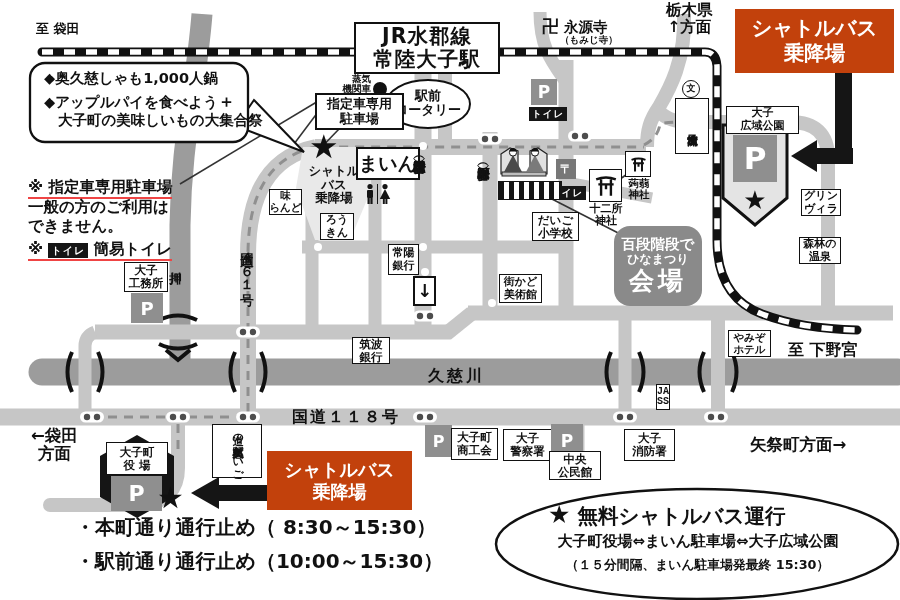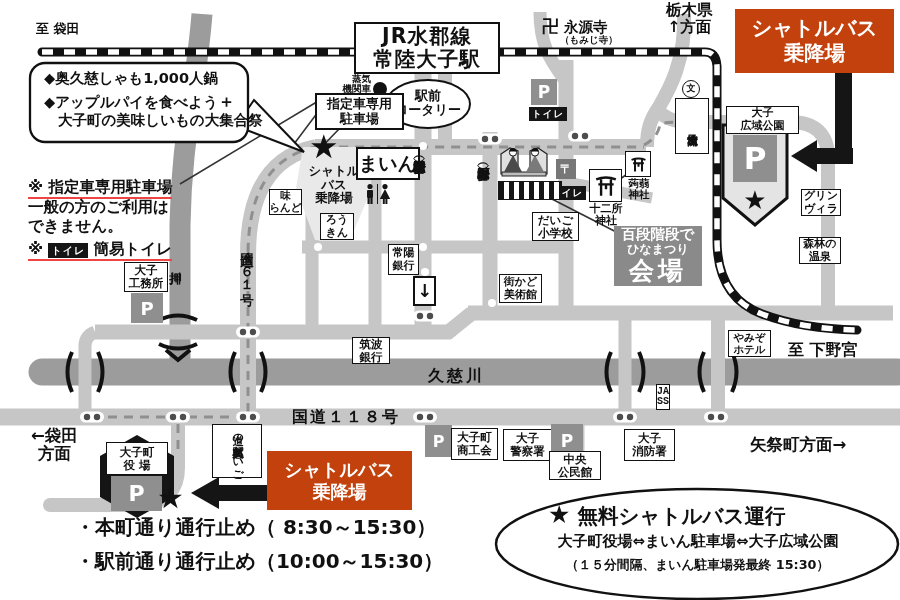--- a/index.html
+++ b/index.html
@@ -289,21 +289,21 @@
     <span style="display:block;">神社</span>
   </div>
   <div class="box" style="left:532px;top:212px;width:47px;height:29px;font-size:11.5px;">
     <span>だいご</span>
       <span>小学校</span>
   </div>
   <div class="box" style="left:499px;top:274px;width:43px;height:29px;font-size:11px;">
     <span>街かど</span>
       <span>美術館</span>
   </div>
-  <div class="bbox" style="left:614px;top:226px;width:88px;height:60px;background:#8a8a8a;border-radius:0;line-height:1.15;">
+  <div class="bbox" style="left:614px;top:226px;width:88px;height:80px;background:#8a8a8a;border-radius:16px;line-height:1.15;">
     <span style="font-size:14.5px;">百段階段で</span>
     <span style="font-size:12px;">ひなまつり</span>
     <span style="font-size:25px;letter-spacing:4px;">会場</span>
   </div>
 
   <div class="lbl" style="left:682px;top:80px;width:16px;height:16px;border:1.5px solid #111;border-radius:50%;background:#fff;font-size:9px;text-align:center;line-height:15px;">文</div>
   <div class="box vt" style="left:675px;top:98px;width:34px;height:56px;font-size:10.5px;flex-direction:row;">
     <span>大子</span>
       <span>清流</span>
       <span>高校</span>

